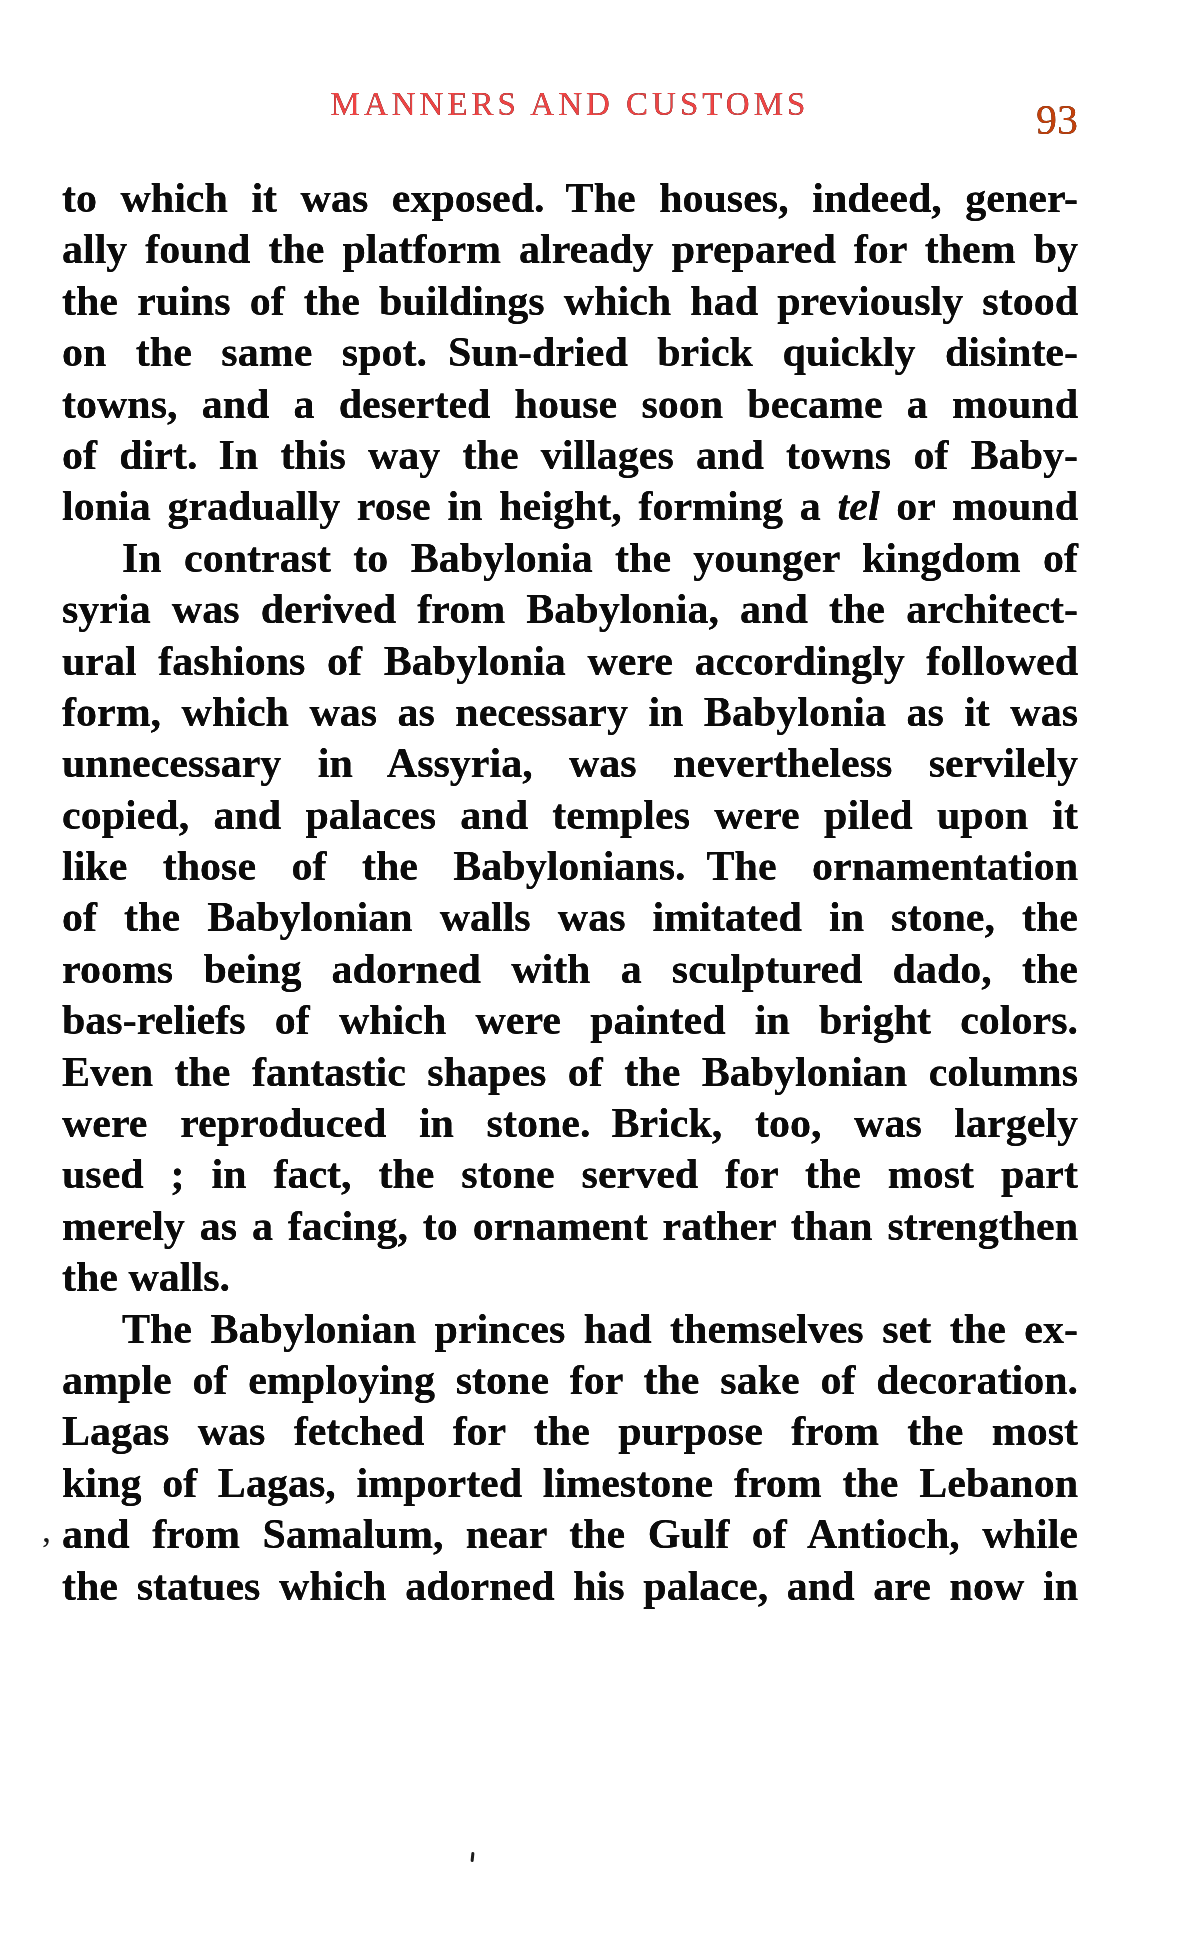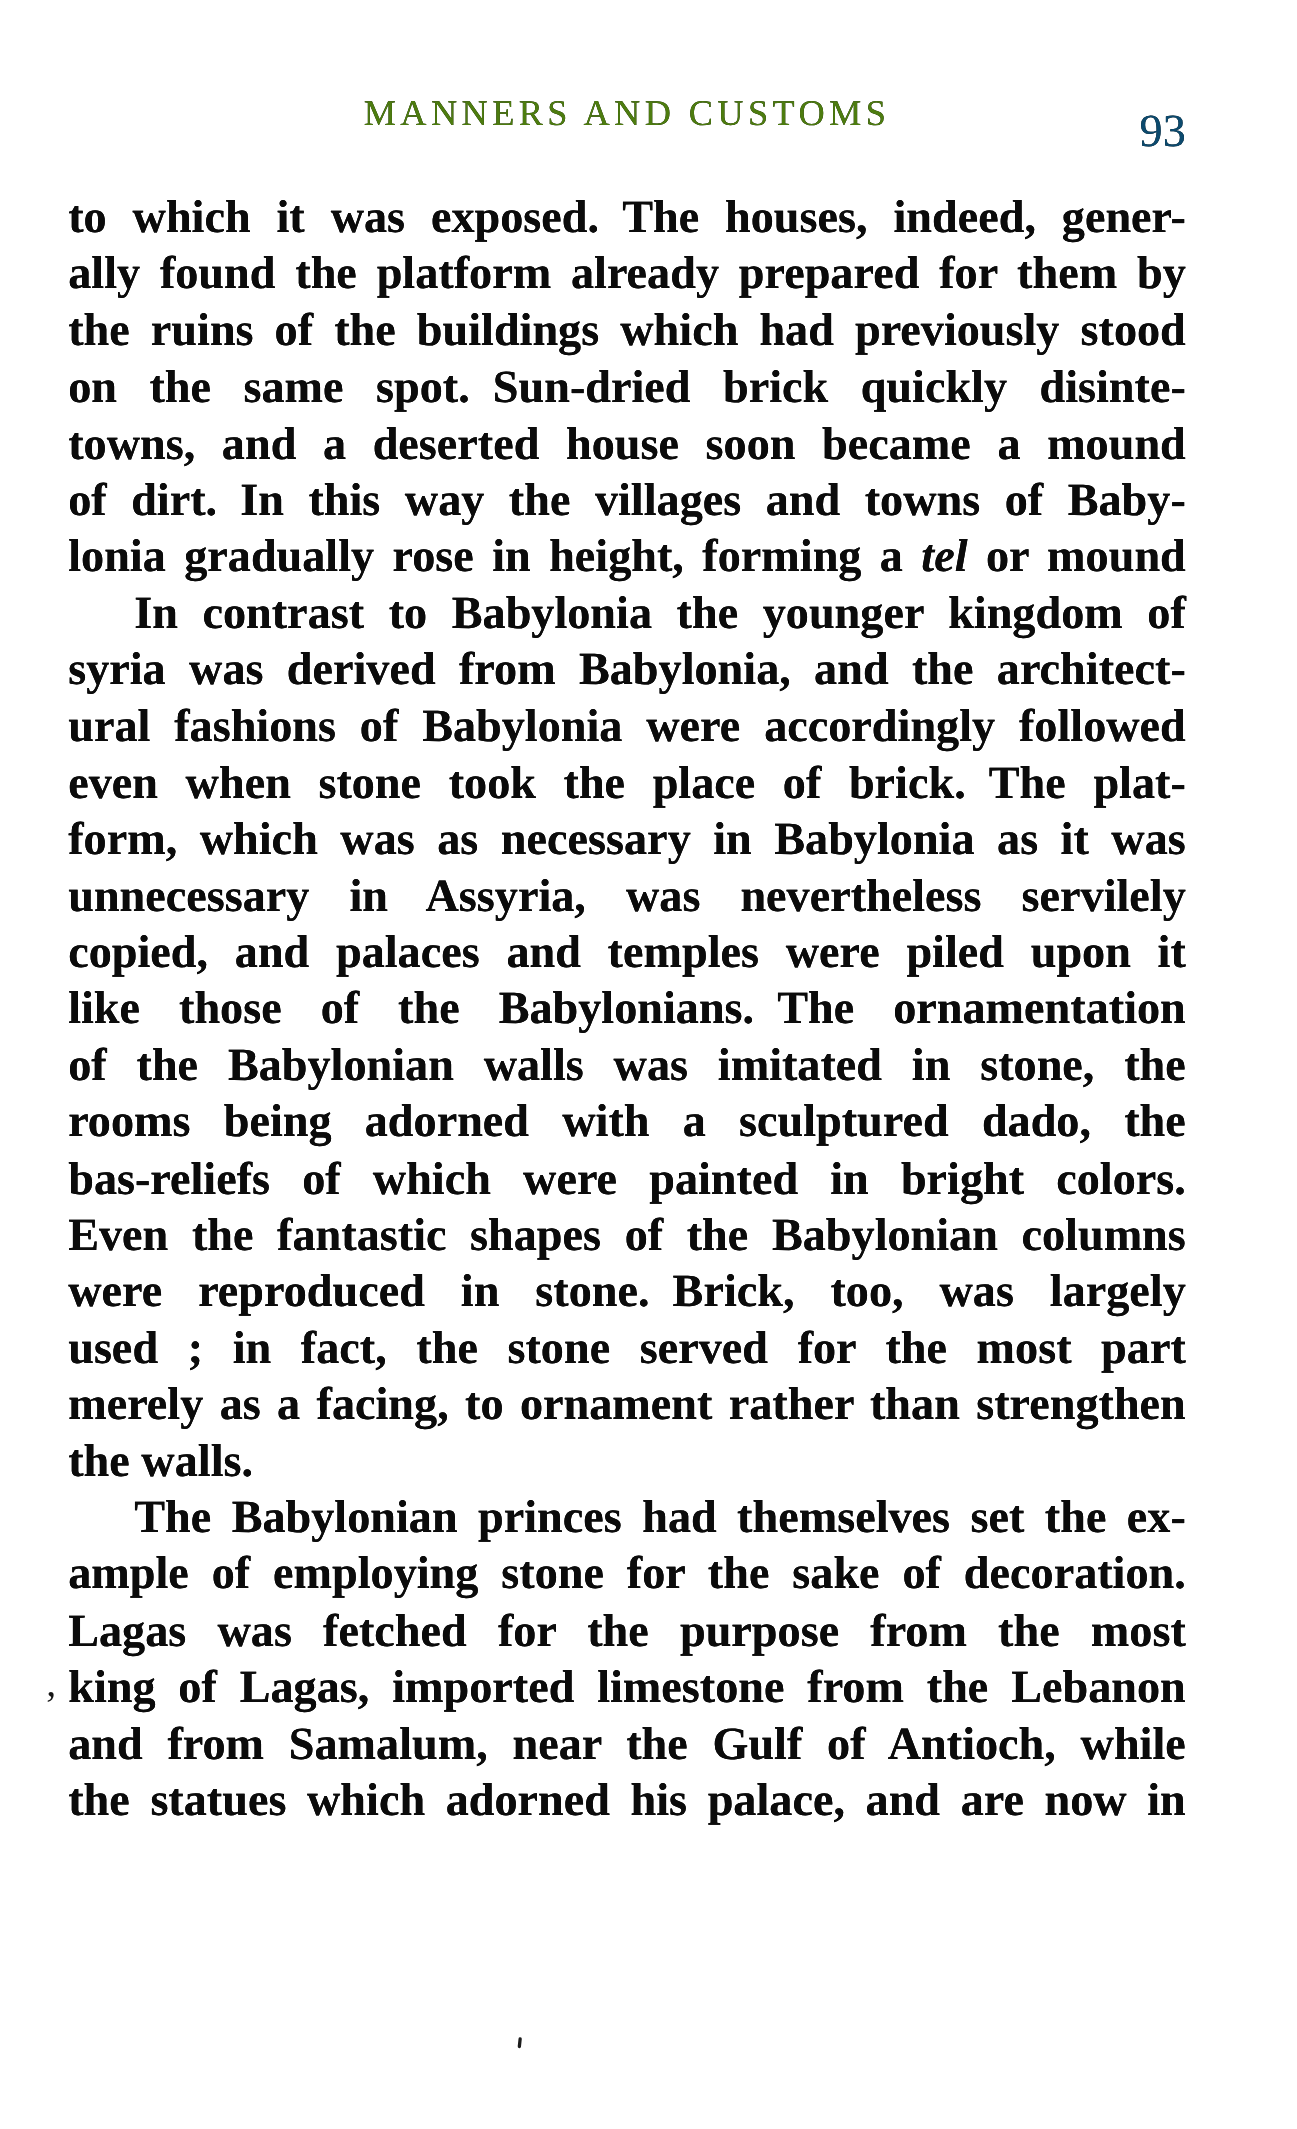--- a/index.html
+++ b/index.html
@@ -14,30 +14,30 @@
   }
   .running-head {
     position: absolute;
     top: 88px;
     left: 62px;
     width: 1016px;
     text-align: center;
     font-size: 33px;
     letter-spacing: 4px;
     line-height: 1;
-    color: #4d7c0f;
+    color: #ef4444;
     text-shadow: 0 0 0.5px #000;
   }
   .page-number {
     position: absolute;
     top: 99px;
     right: 101px;
     font-size: 42px;
     line-height: 1;
-    color: #0c4a6e;
+    color: #c2410c;
     text-shadow: 0 0 0.5px #000;
   }
   .text-block {
     position: absolute;
     top: 173px;
     left: 62px;
     width: 1016px;
   }
   .line {
     height: 51.4px;
@@ -89,21 +89,20 @@
     <div class="line">ally found the platform already prepared for them by</div>
     <div class="line">the ruins of the buildings which had previously stood</div>
     <div class="line">on the same spot. Sun-dried brick quickly disinte-</div>
     <div class="line">towns, and a deserted house soon became a mound</div>
     <div class="line">of dirt. In this way the villages and towns of Baby-</div>
     <div class="line"><span>lonia gradually rose in height, forming a </span><span class="italic">tel</span><span> or mound</span></div>
 
     <div class="line indent">In contrast to Babylonia the younger kingdom of</div>
     <div class="line">syria was derived from Babylonia, and the architect-</div>
     <div class="line">ural fashions of Babylonia were accordingly followed</div>
-    <div class="line">even when stone took the place of brick. The plat-</div>
     <div class="line">form, which was as necessary in Babylonia as it was</div>
     <div class="line">unnecessary in Assyria, was nevertheless servilely</div>
     <div class="line">copied, and palaces and temples were piled upon it</div>
     <div class="line">like those of the Babylonians. The ornamentation</div>
     <div class="line">of the Babylonian walls was imitated in stone, the</div>
     <div class="line">rooms being adorned with a sculptured dado, the</div>
     <div class="line">bas-reliefs of which were painted in bright colors.</div>
     <div class="line">Even the fantastic shapes of the Babylonian columns</div>
     <div class="line">were reproduced in stone. Brick, too, was largely</div>
     <div class="line">used ; in fact, the stone served for the most part</div>

